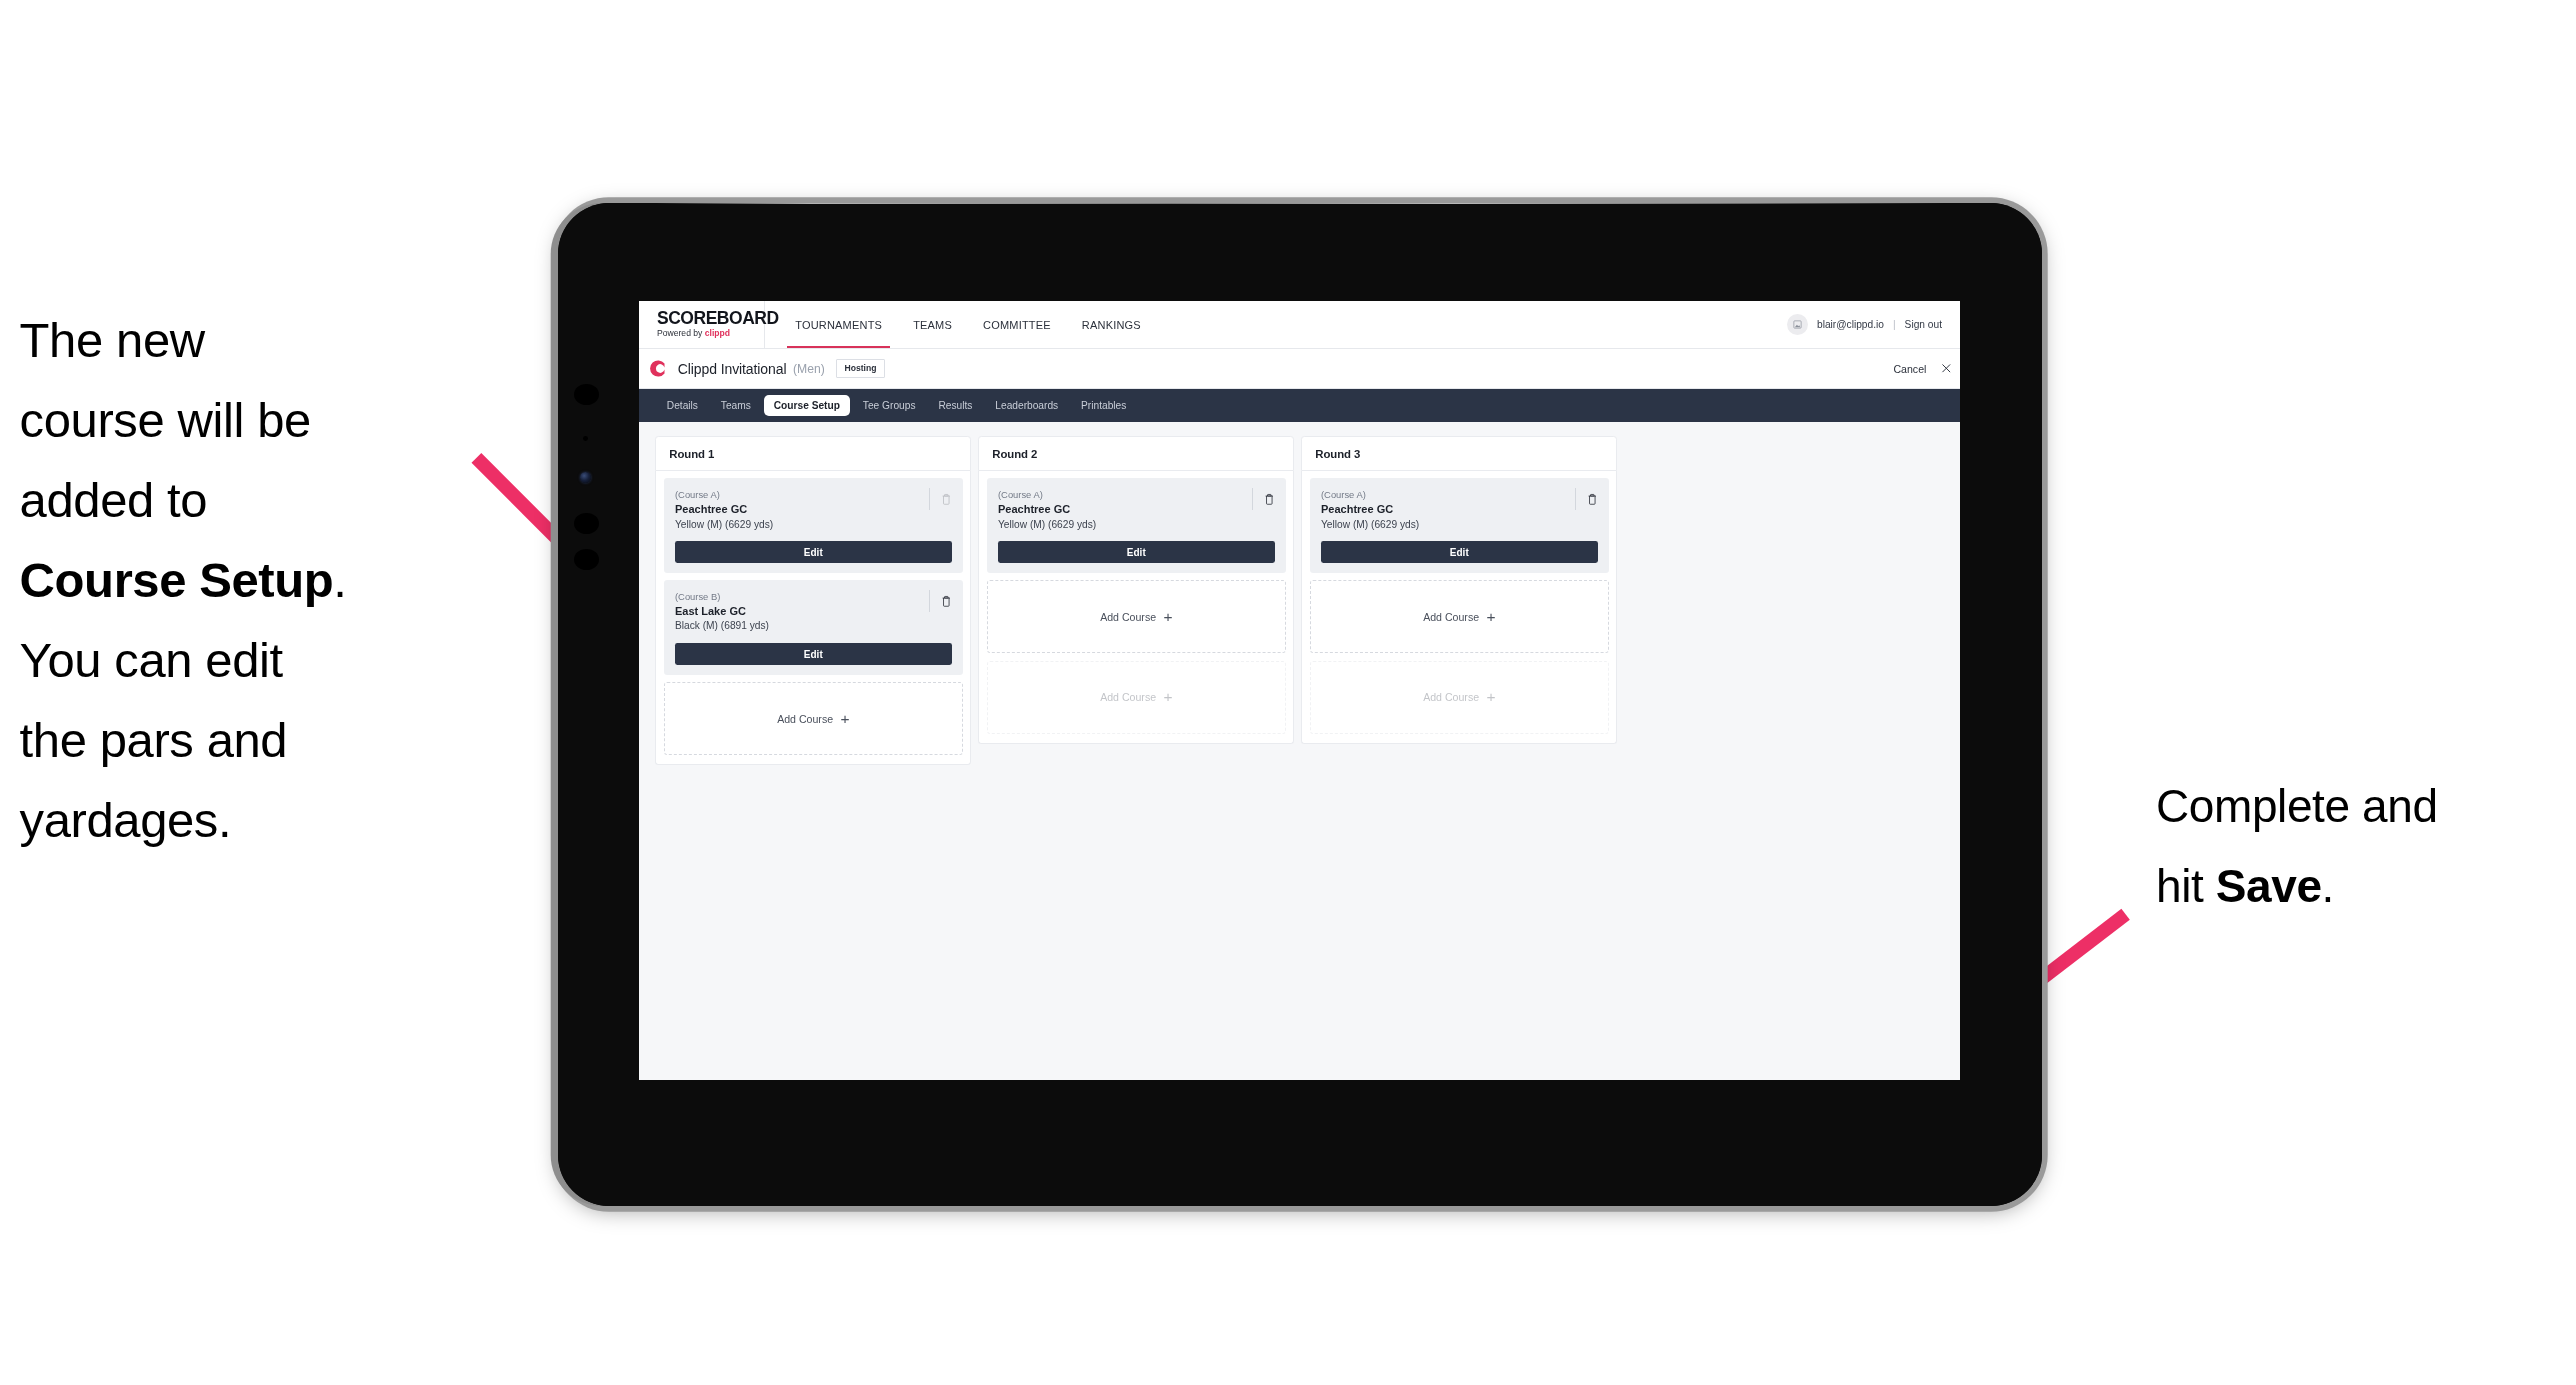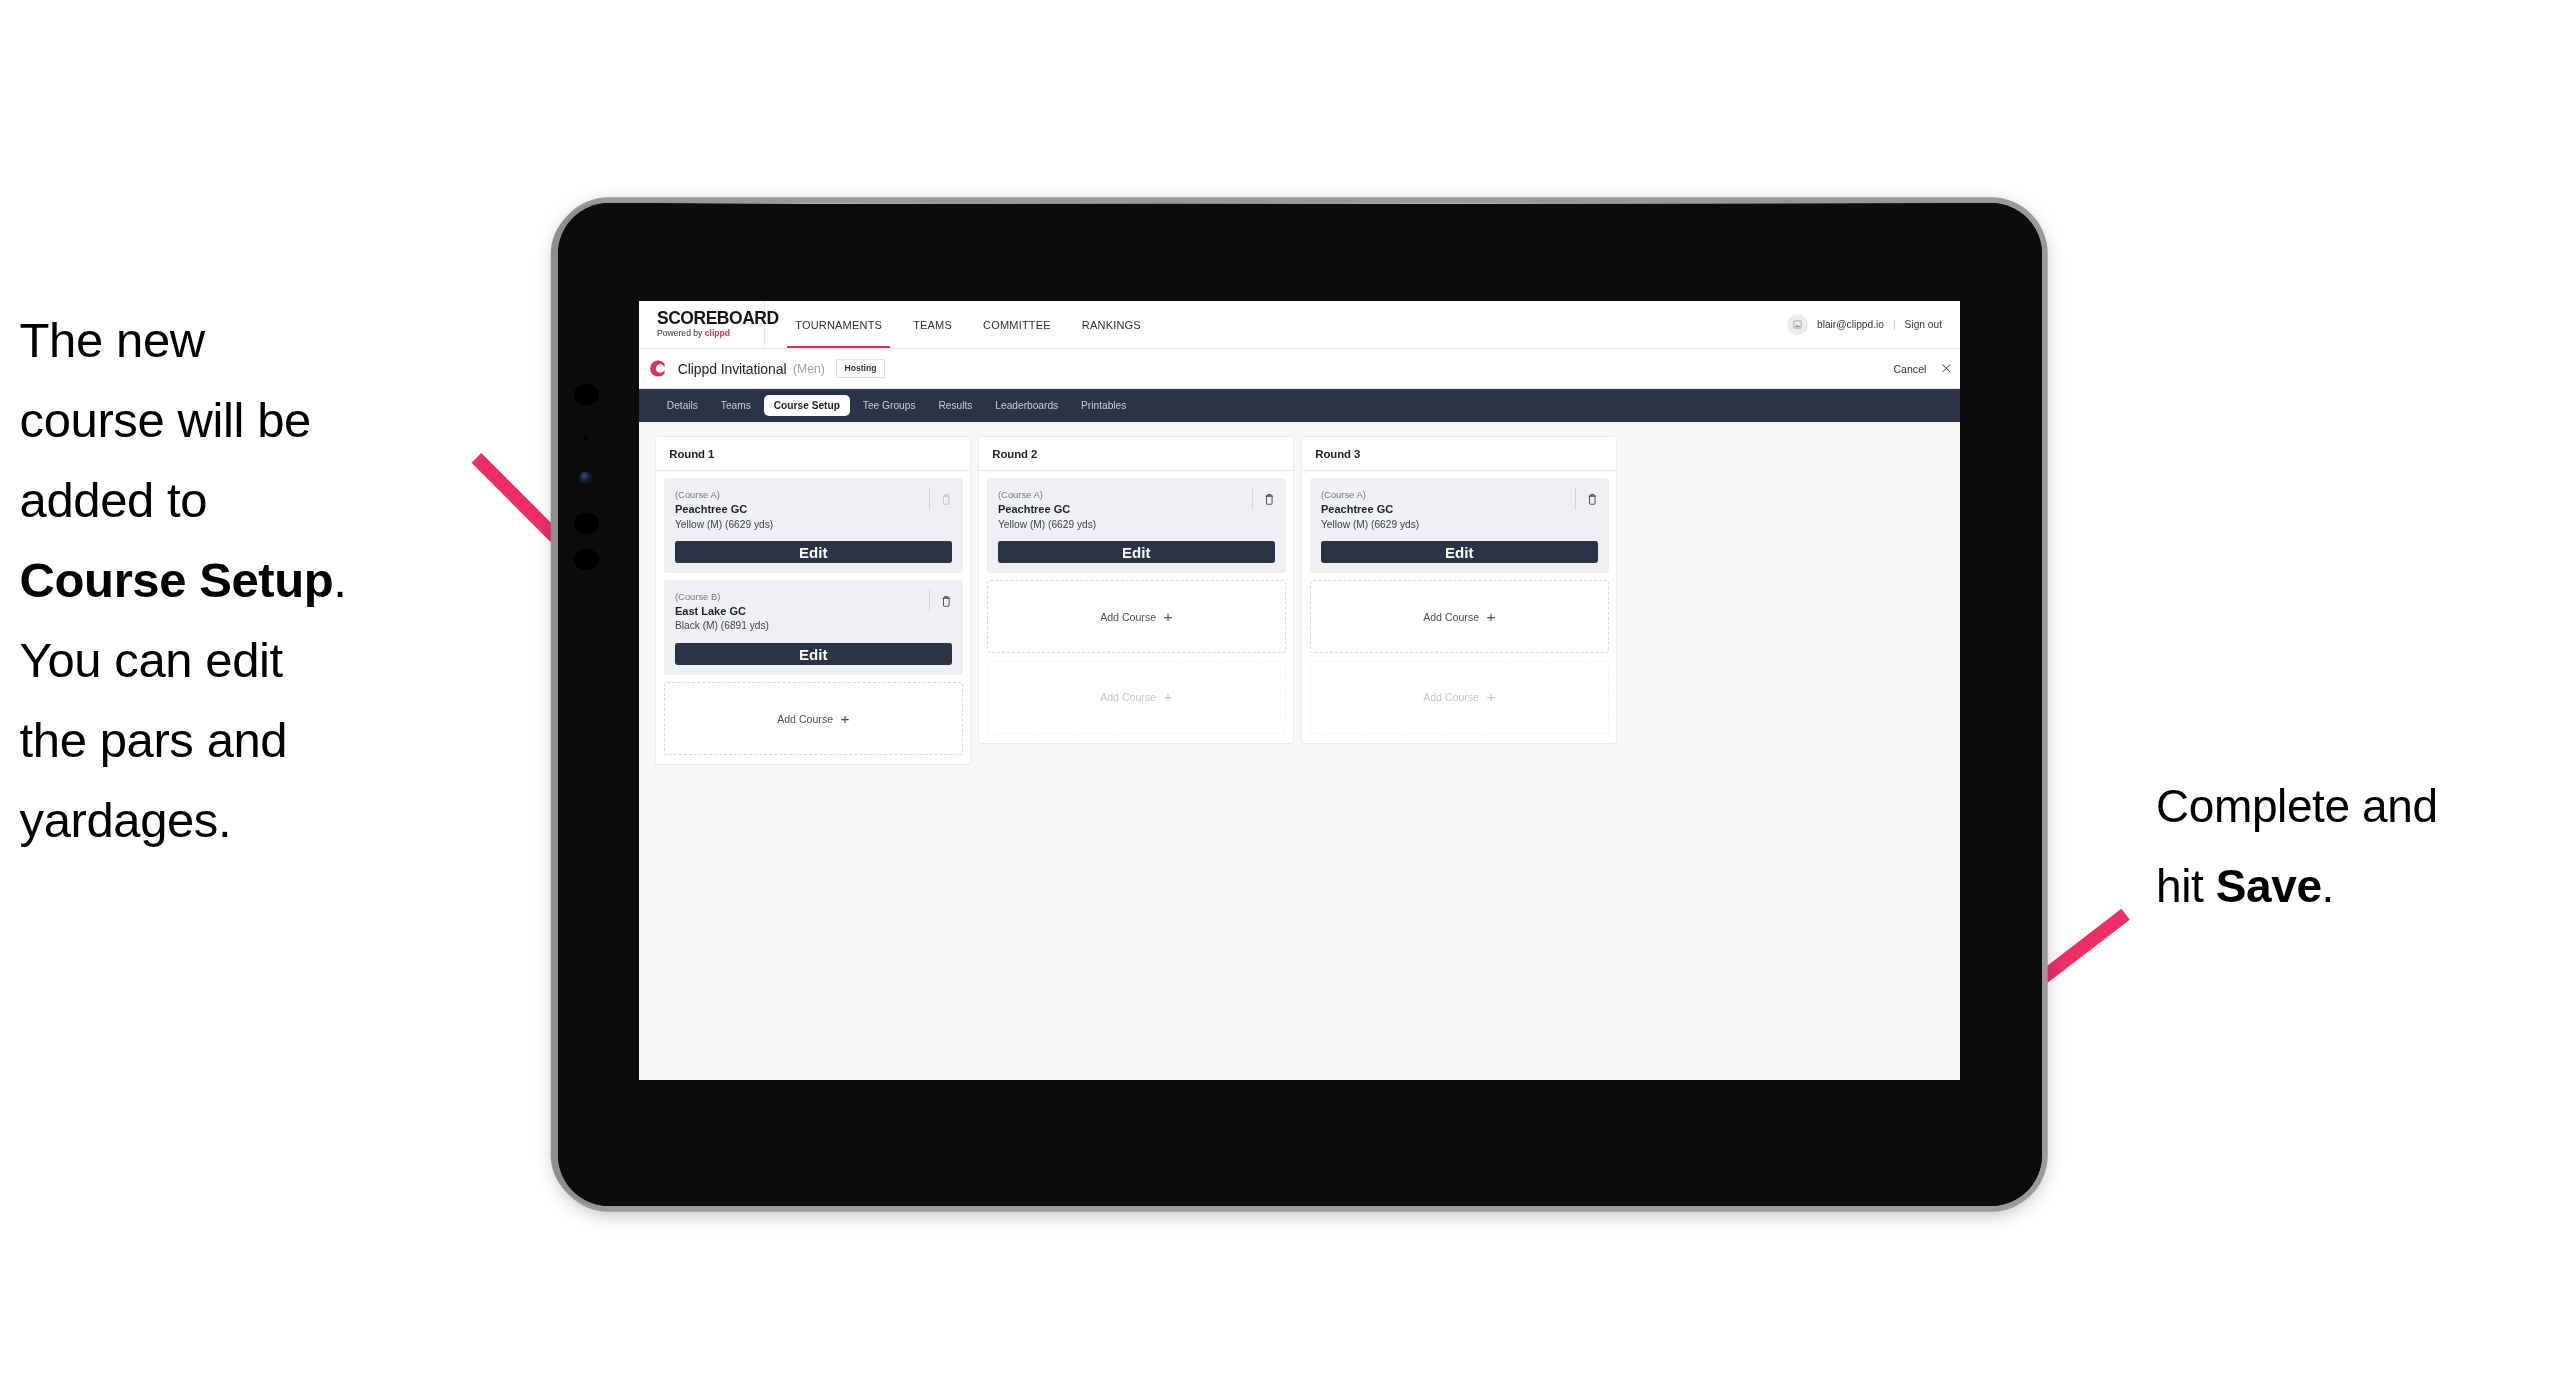--- a/index.html
+++ b/index.html
@@ -322,21 +322,21 @@
     display: flex; align-items: center; justify-content: center;
     cursor: pointer;
   }
   .trash-btn.disabled { opacity: 0.26; cursor: default; }
   .edit-btn {
     margin-top: 9px;
     height: 22px;
     background: #2b3446;
     border-radius: 2.4px;
     color: #ffffff;
-    font-size: 15px;
+    font-size: 10px;
     font-weight: 600;
     display: flex;
     align-items: center;
     justify-content: center;
     cursor: pointer;
     letter-spacing: 0.1px;
   }
   .add-card {
     border: 0.8px dashed #d6d9df;
     border-radius: 3.3px;

